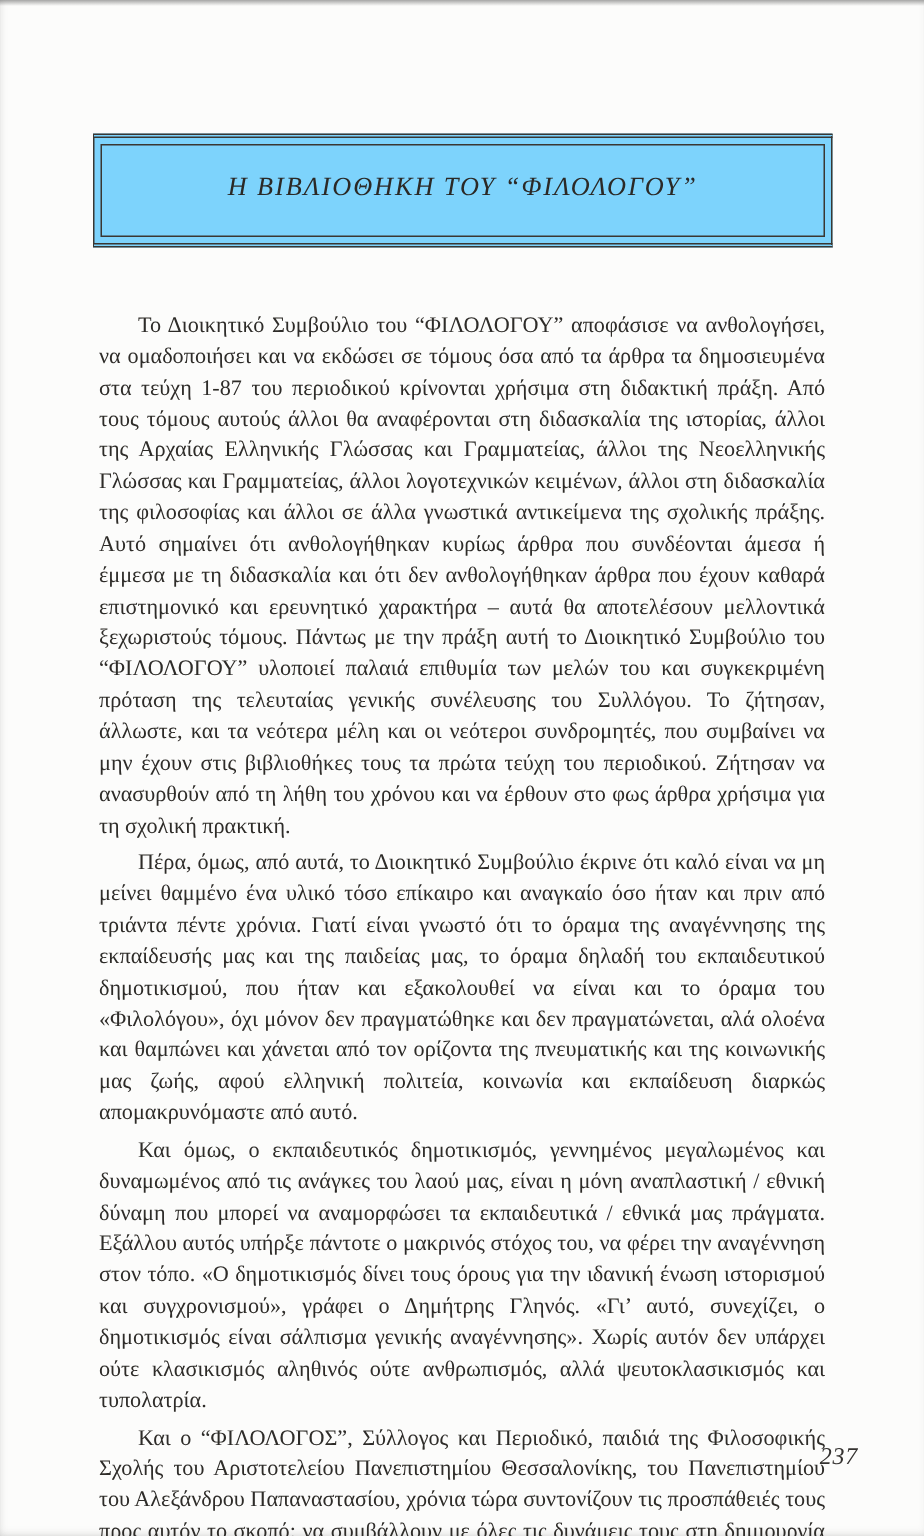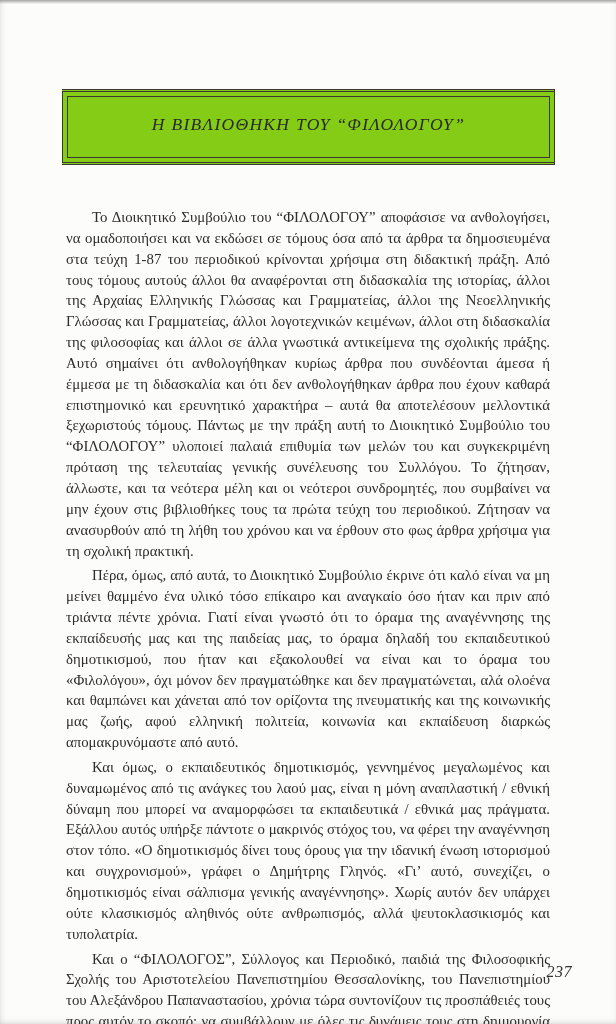--- a/index.html
+++ b/index.html
@@ -28,21 +28,21 @@
   .title-frame {
     position: absolute;
     left: 62px;
     right: 61px;
     top: 89px;
     border-top: 3px double #3a3732;
     border-bottom: 3px double #3a3732;
     border-left: 1px solid #3a3732;
     border-right: 1px solid #3a3732;
     padding: 4px;
-    background: #84cc16;
+    background: #7dd3fc;
   }
   .title-frame-inner {
     border: 1px solid #3a3732;
     height: 60px;
     display: flex;
     align-items: center;
     justify-content: center;
   }
   .page-title {
     margin: 0;

